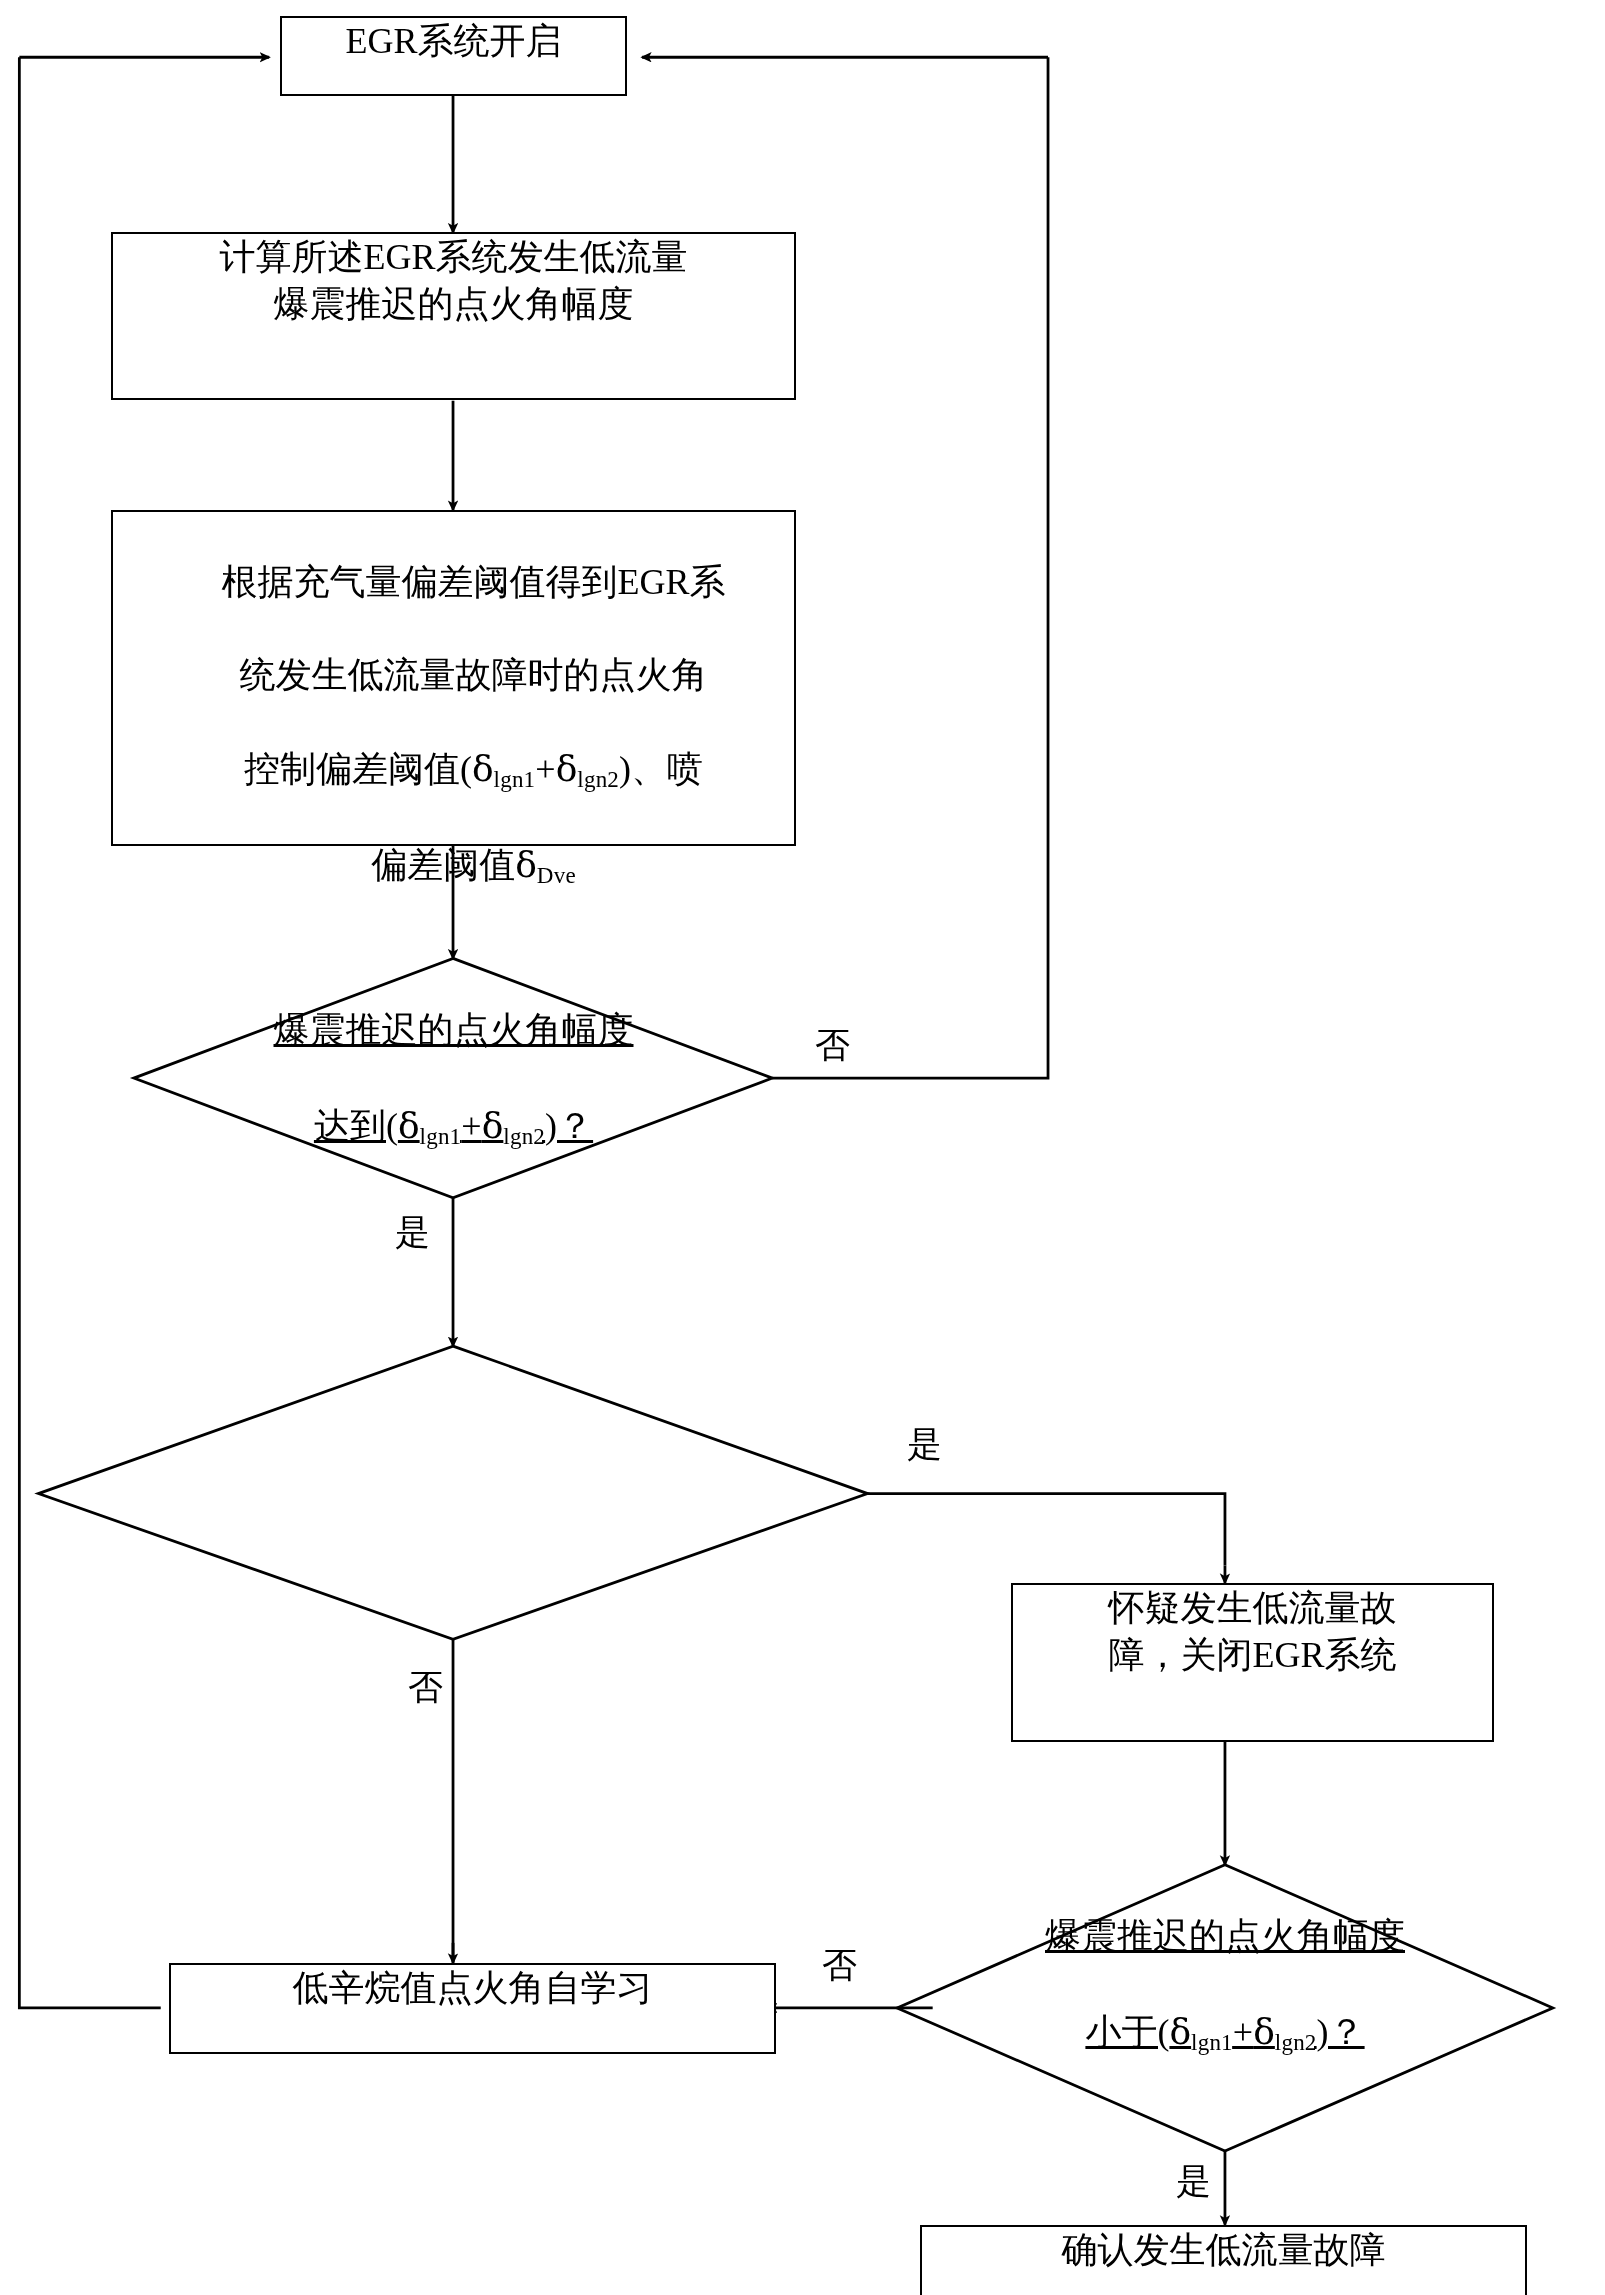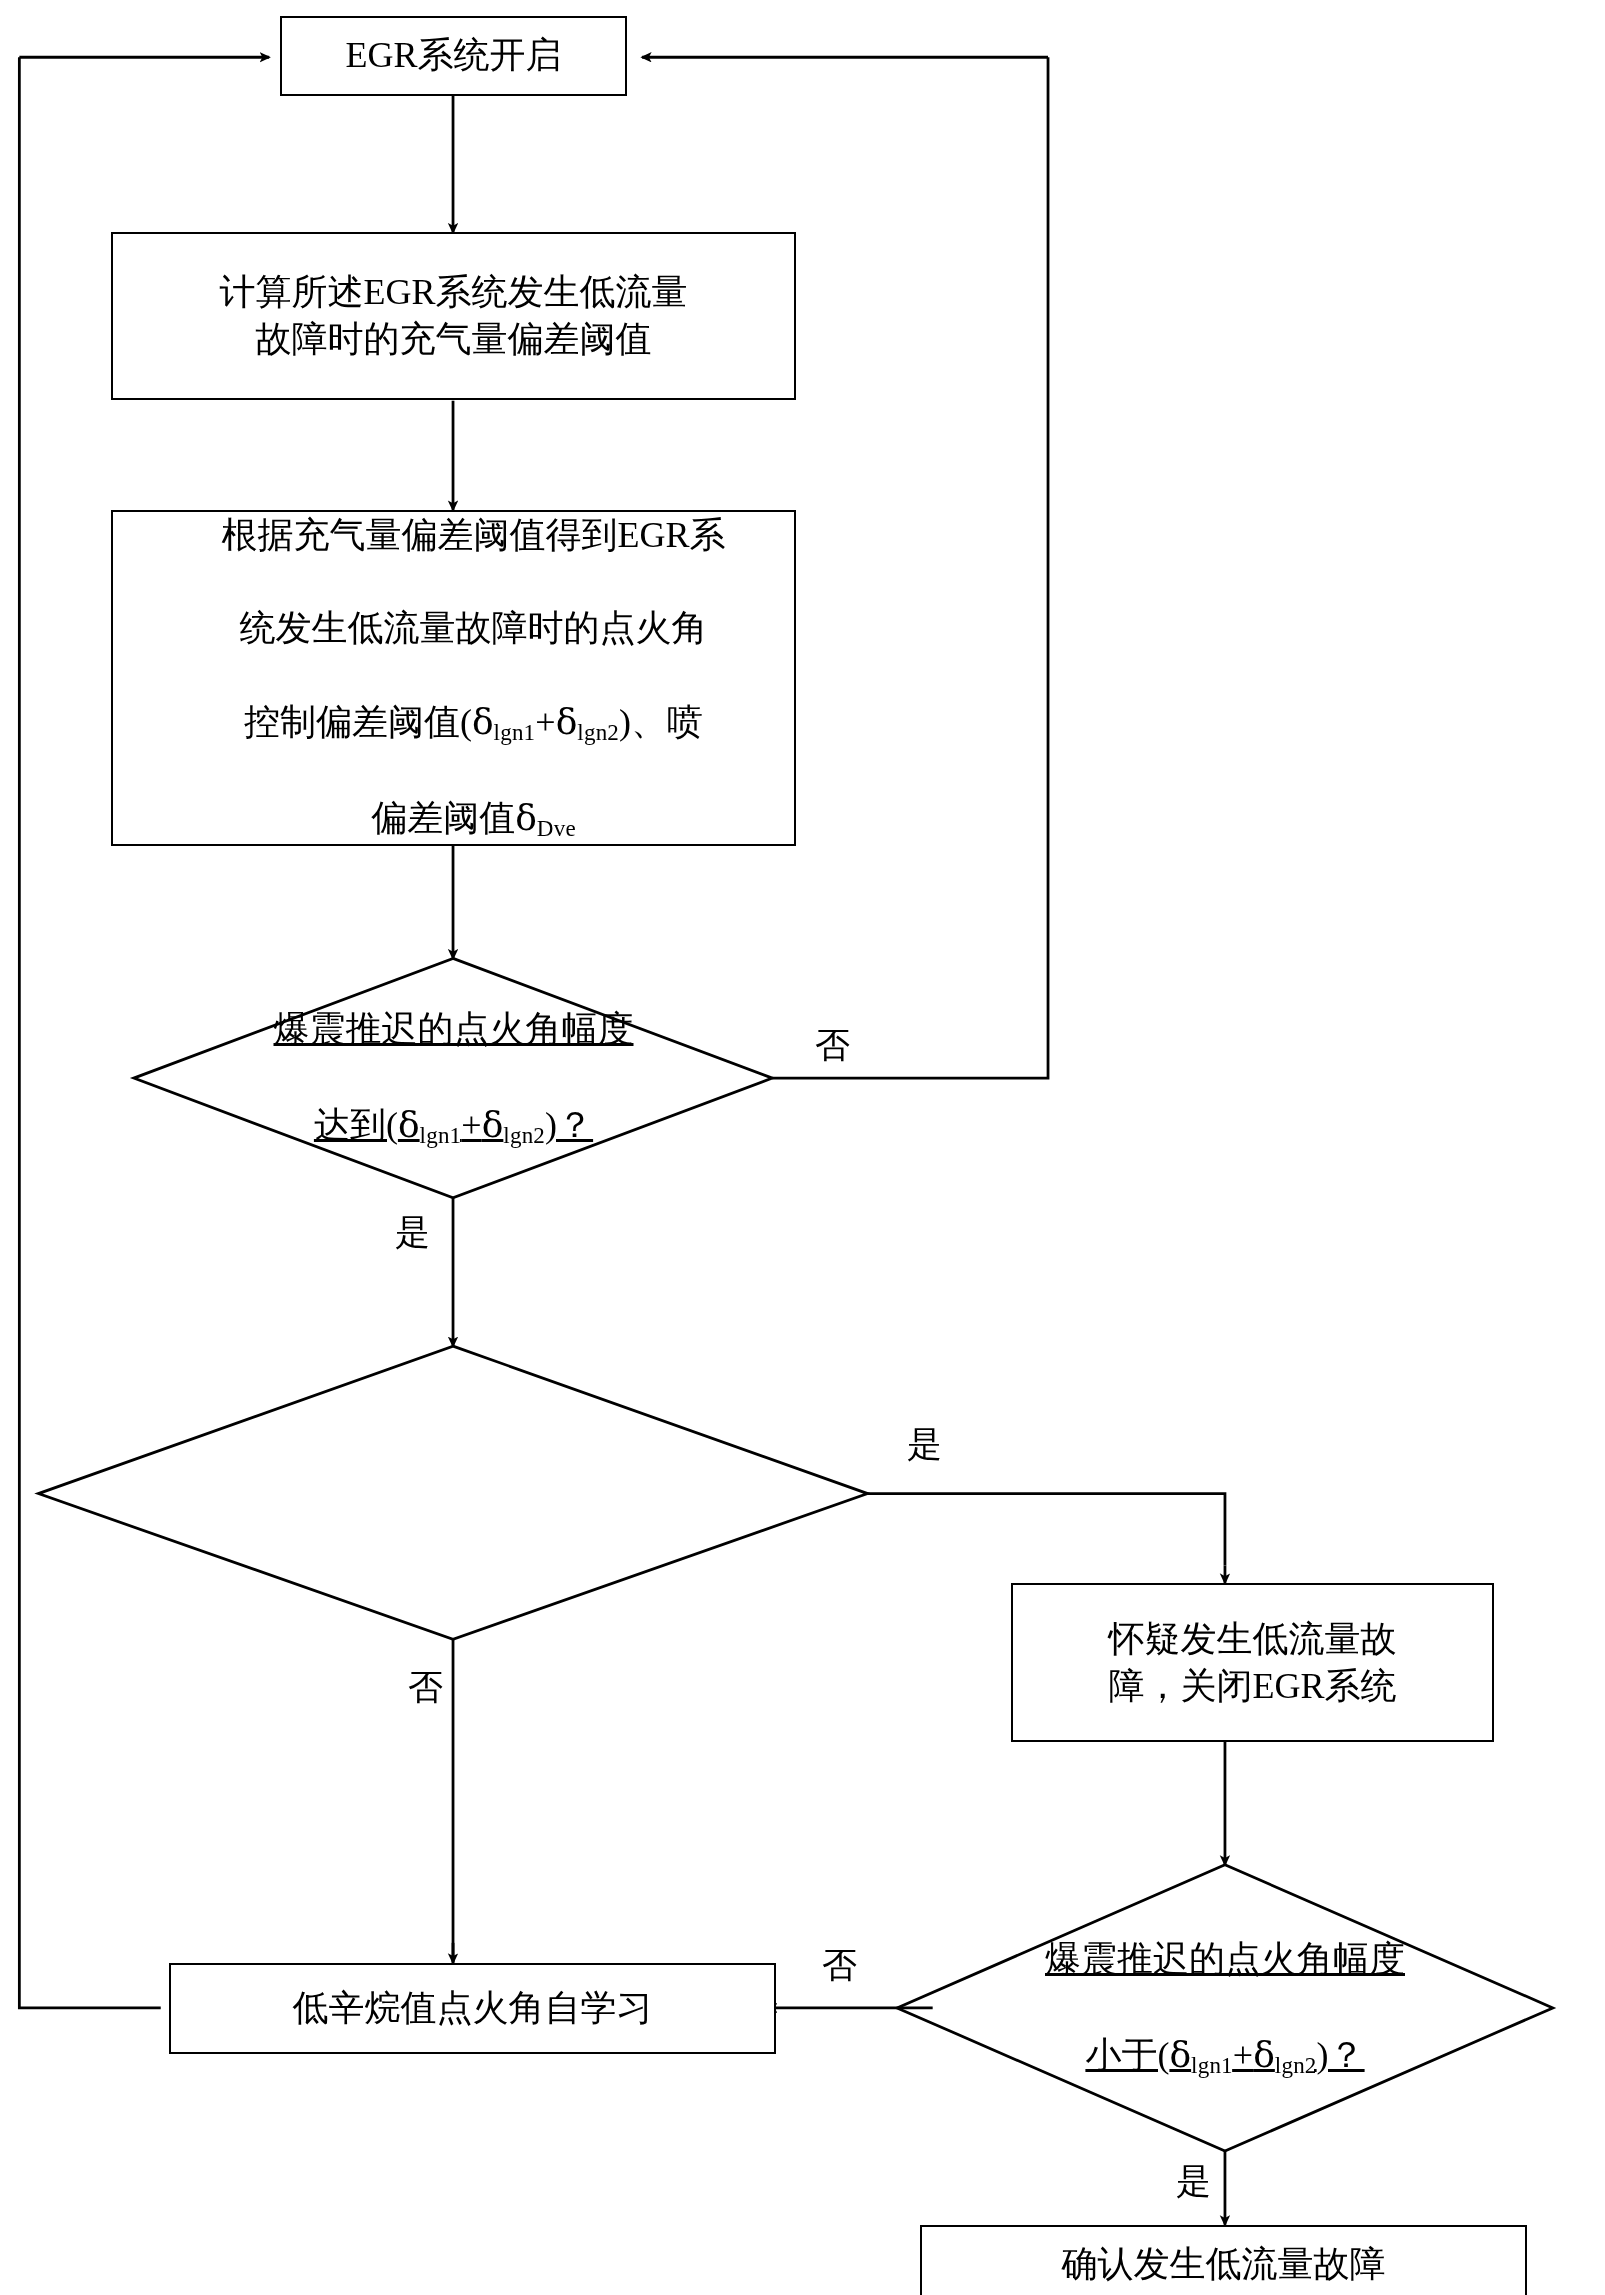--- a/index.html
+++ b/index.html
@@ -21,21 +21,21 @@
     left: 0;
     top: 0;
     width: 1606px;
     height: 2295px;
     pointer-events: none;
   }
   .node {
     position: absolute;
     box-sizing: border-box;
     display: flex;
-    align-items: center;
+    align-items: flex-start;
     justify-content: center;
     text-align: center;
   }
   .proc {
     border: 2.6px solid #000;
     background: #fff;
   }
   .proc .txt {
     font-size: 36px;
     line-height: 1.30;
@@ -113,21 +113,21 @@
       <polygon points="1412,2150 1790,2315 1412,2480 1034,2315"></polygon>
     </g>
   </svg>
 
   <div class="node proc" style="left:280px; top:15.6px; width:347px; height:80px;">
     <div class="txt">EGR系统开启</div>
   </div>
 
   <div class="node proc" style="left:111px; top:232px; width:685px; height:168px;">
     <div class="txt">计算所述EGR系统发生低流量
-故障时的充气量偏差阈值</div>
+爆震推迟的点火角幅度</div>
   </div>
 
   <div class="node proc" style="left:111px; top:510px; width:685px; height:336px;padding-left:40px;">
     <div class="txt">
       <div><span>根据充气量偏差阈值得到EGR系</span></div>
       <div><span>统发生低流量故障时的点火角</span></div>
       <div><span>控制偏差阈值(</span><span class="dlt">δ</span><sub>lgn1</sub><span>+</span><span class="dlt">δ</span><sub>lgn2</sub><span>)、喷</span></div>
       <div><span>偏差阈值</span><span class="dlt">δ</span><sub>Dve</sub></div>
     </div>
   </div>

